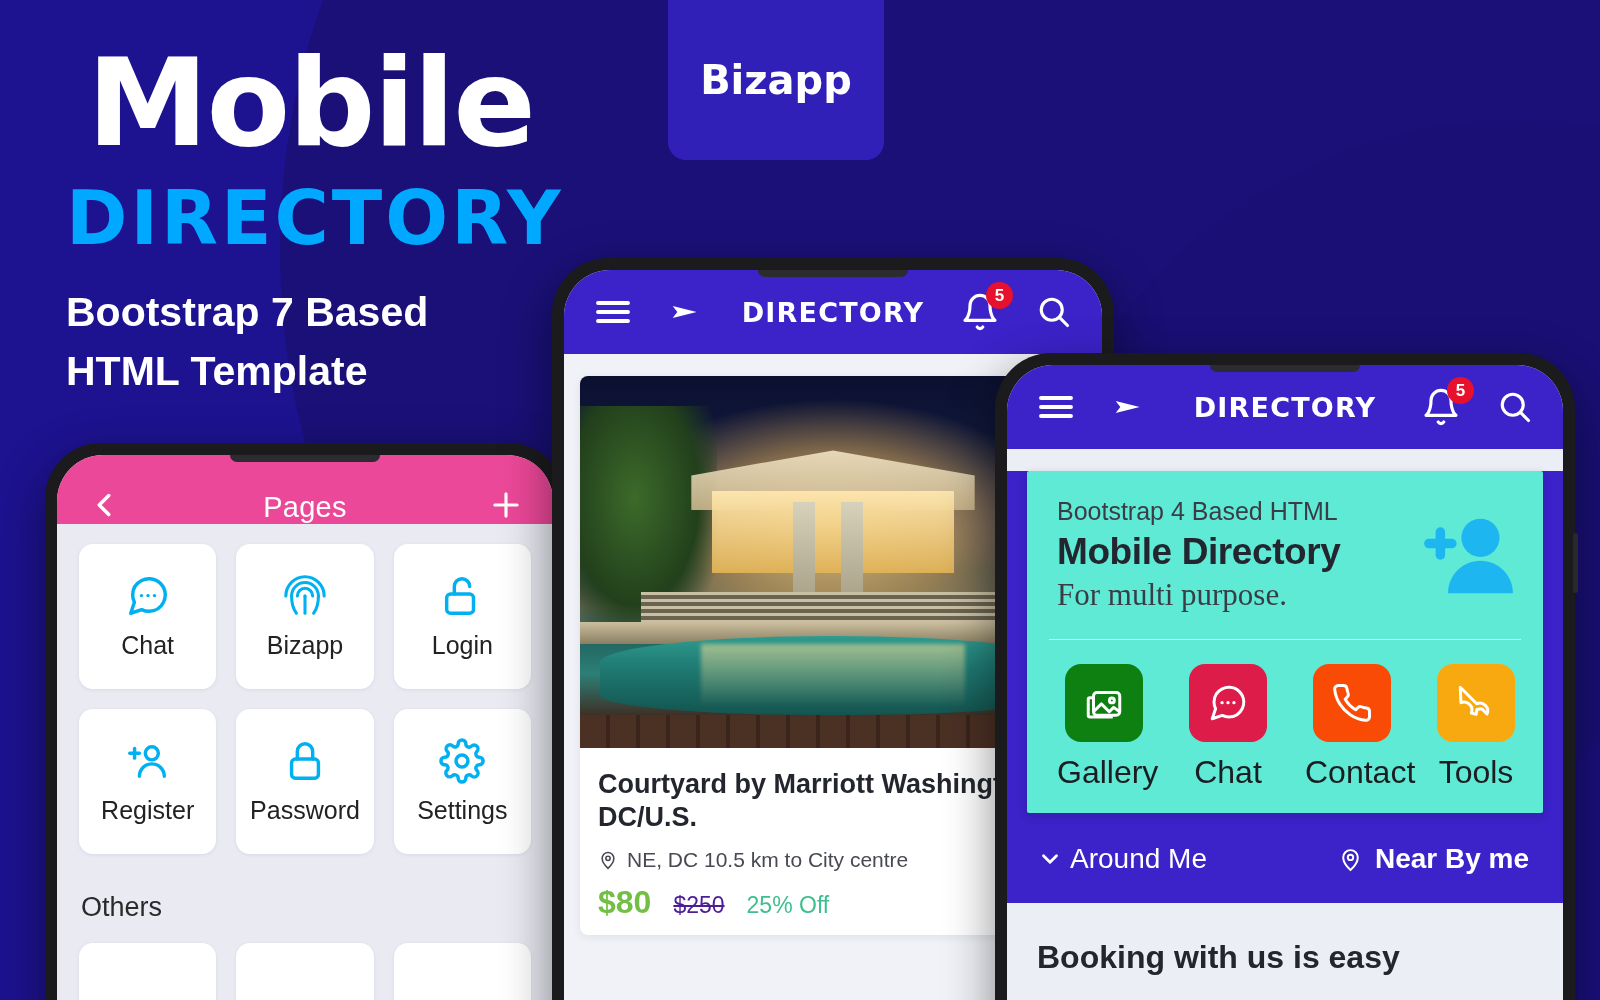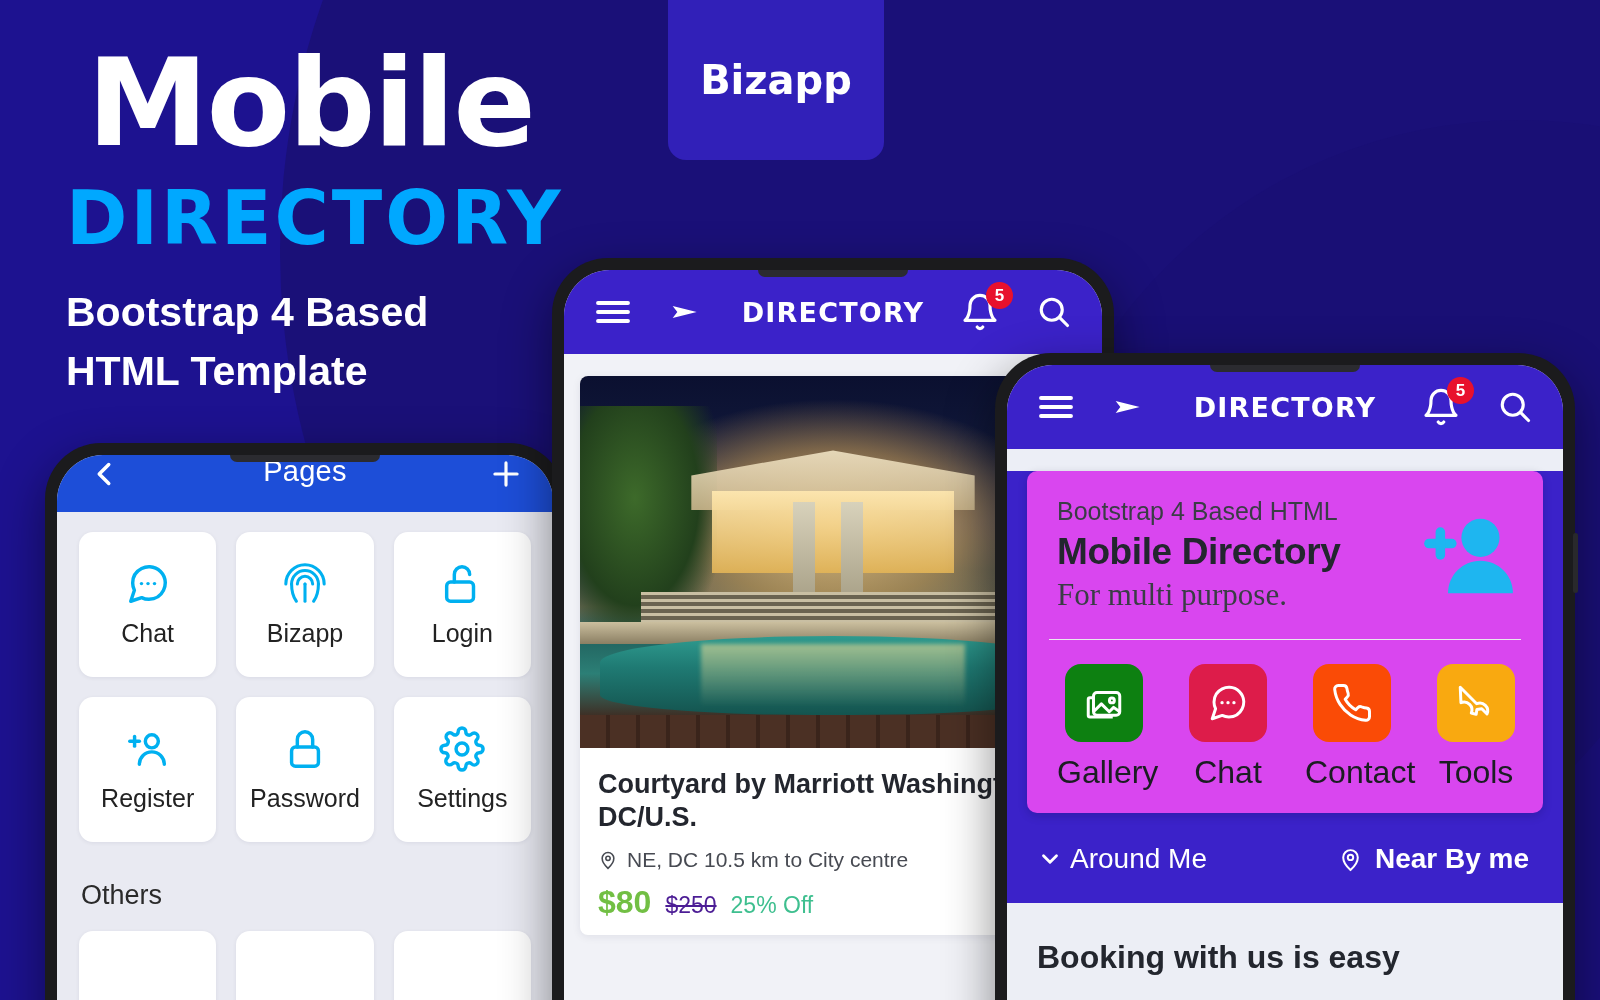--- a/index.html
+++ b/index.html
@@ -100,22 +100,22 @@
   .notch {
     position: absolute; left: 50%; transform: translateX(-50%);
     top: 0px; width: 150px; height: 7px;
     background: #2b2b30; border-radius: 0 0 7px 7px;
     z-index: 8;
   }
 
   
   #phone-left { left: 45px; top: 443px; width: 520px; height: 700px; z-index: 20; }
   .appbar-pages {
-    height: 57px; background: #1d4ed8;
-    display: flex; align-items: flex-start; padding: 0 28px;
+    height: 69px; background: #ec4899;
+    display: flex; align-items: flex-end; padding: 0 28px;
     color: #fff;
   }
   .appbar-pages .title {
     flex: 1; text-align: center; font-size: 29px; font-weight: 400;
     letter-spacing: .3px;
   }
   .ico-back, .ico-plus { width: 38px; height: 38px; }
   .pages-body { background: #e9eaf2; padding: 20px 22px 0 22px; height: 620px; }
   .pages-grid { display: grid; grid-template-columns: repeat(3, 1fr); gap: 20px; }
   .page-card {
@@ -199,31 +199,31 @@
     filter: blur(2px);
   }
   .hp-wood {
     position: absolute; left: 0; bottom: 0; width: 100%; height: 9%;
     background: repeating-linear-gradient(90deg,#4b3024 0 26px,#3a241b 26px 30px);
   }
   .listing-info { padding: 20px 18px 14px 18px; }
   .listing-title { font-size: 27px; font-weight: 700; color: #23262e; line-height: 1.22; }
   .listing-loc { display: flex; align-items: center; gap: 9px; margin-top: 14px; font-size: 21px; color: #474a52; }
   .listing-loc svg { width: 20px; height: 24px; flex: none; }
-  .listing-price { margin-top: 12px; display: flex; align-items: baseline; gap: 14px; }
+  .listing-price { margin-top: 12px; display: flex; align-items: baseline; gap: 22px; }
   .price-now { font-size: 32px; font-weight: 600; color: #72bf44; }
   .price-old { font-size: 23px; color: #4c1d95; text-decoration: line-through; }
   .price-off { font-size: 23px; color: #3ebf8f; }
   .listing-per { margin-top: 10px; font-size: 21px; color: #9a9da4; }
 
   
   #phone-right { left: 995px; top: 353px; width: 580px; height: 860px; z-index: 24; }
   .right-body { background: #3b22c9; height: 776px; }
   .home-card {
-    margin: 22px 20px 0 20px; background: #d946ef; border-radius: 10px;
+    margin: 22px 20px 0 20px; background: #5eead4; border-radius: 2px;
     box-shadow: 0 3px 10px rgba(10,10,50,.2); overflow: hidden;
   }
   .hc-top { display: flex; align-items: center; padding: 26px 28px 26px 30px; }
   .hc-txt { flex: 1; }
   .hc-l1 { font-size: 25px; color: #3a3d45; }
   .hc-l2 { font-size: 37px; font-weight: 700; color: #23262e; margin: 5px 0 4px 0; letter-spacing: -.4px; }
   .hc-l3 { font-size: 31px; color: #3a3d45; font-family: Liberation Serif, serif; }
   .hc-adduser { width: 92px; height: 84px; color: #1eb6f0; flex: none; }
   .hc-div { height: 1px; background: #e9eaee; margin: 0 22px; }
   .hc-icons { display: flex; gap: 30px; padding: 24px 0 22px 30px; overflow: hidden; }
@@ -250,21 +250,21 @@
 <body>
 
 <div id="stage">
   <div class="bg-circle"></div>
   <div class="bg-circle2"></div>
 
   <div class="hero">
     <div class="hero-mobile">Mobile</div>
     <div class="hero-directory">DIRECTORY</div>
     <div class="hero-sub">
-      <div>Bootstrap 4 Based</div>
+      <div>Bootstrap 7 Based</div>
       <div>HTML Template</div>
     </div>
   </div>
 
   <div class="badge-bizapp">
     <span>Bizapp</span>
   </div>
 
   <div class="phone" id="phone-left">
     <div class="phone-inner">

